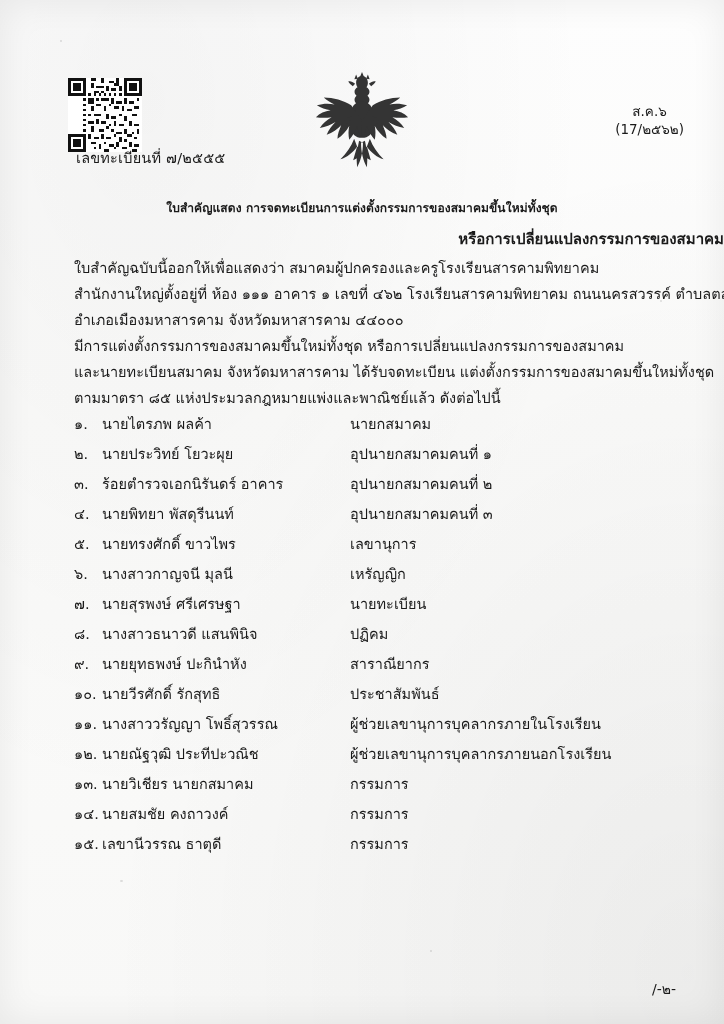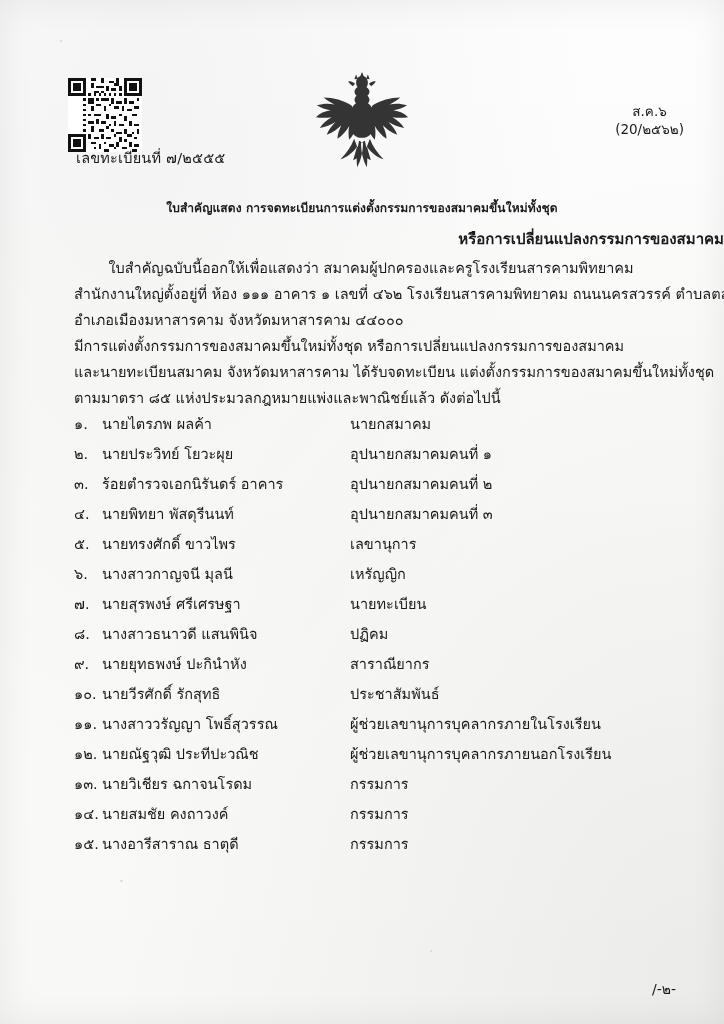--- a/index.html
+++ b/index.html
@@ -99,21 +99,21 @@
   
   .body-block {
     position: absolute;
     left: 74px;
     right: 56px;
     top: 255px;
     font-size: 14.5px;
     line-height: 26px;
   }
   .body-line { white-space: nowrap; }
-  .body-line.center { text-align: center; }
+  .body-line.center { }
 
   
   .list {
     position: absolute;
     left: 74px;
     right: 40px;
     top: 392px;
     font-size: 14.5px;
   }
   .row {
@@ -267,21 +267,21 @@
           <rect x="22" y="24" width="1" height="1"></rect>
         <rect x="25" y="28" width="2" height="1"></rect>
       </g>
     </svg>
   </div>
 
   <div class="reg-no">เลขทะเบียนที่ ๗/๒๕๕๕</div>
 
   <div class="form-code">
     <div>ส.ค.๖</div>
-    <div>(20/๒๕๖๒)</div>
+    <div>(17/๒๕๖๒)</div>
   </div>
 
   <div class="emblem">
     <svg viewBox="0 0 120 106" width="118" height="104">
       <g fill="#262626">
 
         <path d="M60 4c-4 0-6 3-6 7 0 2 .6 3.4 1.4 4.6-1.8 1-3 2.6-3 4.6 0 1.6.8 3 2 4-1.4 1.2-2 2.6-2 4.2 0 3.4 3.4 6 7.6 6s7.6-2.6 7.6-6c0-1.6-.6-3-2-4.2 1.2-1 2-2.4 2-4 0-2-1.2-3.6-3-4.6.8-1.2 1.4-2.6 1.4-4.6 0-4-2-7-6-7z"></path>
         <path d="M53 12c-2.5-2-5-3-7-2.2 1 1.6 2.6 3.4 4.6 4.6zM67 12c2.5-2 5-3 7-2.2-1 1.6-2.6 3.4-4.6 4.6z"></path>
 
         <path d="M60 0l2.2 5.4h-4.4zM54 2.5l1.8 4.4-3.6.6zM66 2.5l-1.8 4.4 3.6.6z"></path>
@@ -370,31 +370,31 @@
       <span class="name">นางสาววรัญญา โพธิ์สุวรรณ</span>
       <span class="pos">ผู้ช่วยเลขานุการบุคลากรภายในโรงเรียน</span>
     </div>
     <div class="row">
       <span class="num">๑๒.</span>
       <span class="name">นายณัฐวุฒิ ประทีปะวณิช</span>
       <span class="pos">ผู้ช่วยเลขานุการบุคลากรภายนอกโรงเรียน</span>
     </div>
     <div class="row">
       <span class="num">๑๓.</span>
-      <span class="name">นายวิเชียร ฉกาจนโรดม</span>
+      <span class="name">นายวิเชียร นายกสมาคม</span>
       <span class="pos">กรรมการ</span>
     </div>
     <div class="row">
       <span class="num">๑๔.</span>
       <span class="name">นายสมชัย คงถาวงค์</span>
       <span class="pos">กรรมการ</span>
     </div>
     <div class="row">
       <span class="num">๑๕.</span>
-      <span class="name">นางอารีสาราณ ธาตุดี</span>
+      <span class="name">เลขานีวรรณ ธาตุดี</span>
       <span class="pos">กรรมการ</span>
     </div>
   </div>
 
   <div class="page-num">/-๒-</div>
 
   <div class="speck" style="left:60px;top:40px;width:2px;height:2px;"></div>
   <div class="speck" style="left:660px;top:300px;width:2px;height:2px;"></div>
   <div class="speck" style="left:120px;top:880px;width:3px;height:2px;"></div>
   <div class="speck" style="left:430px;top:950px;width:2px;height:2px;"></div>

